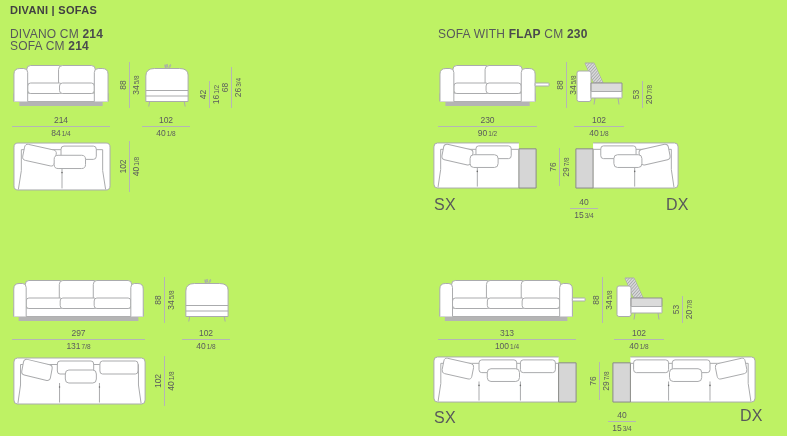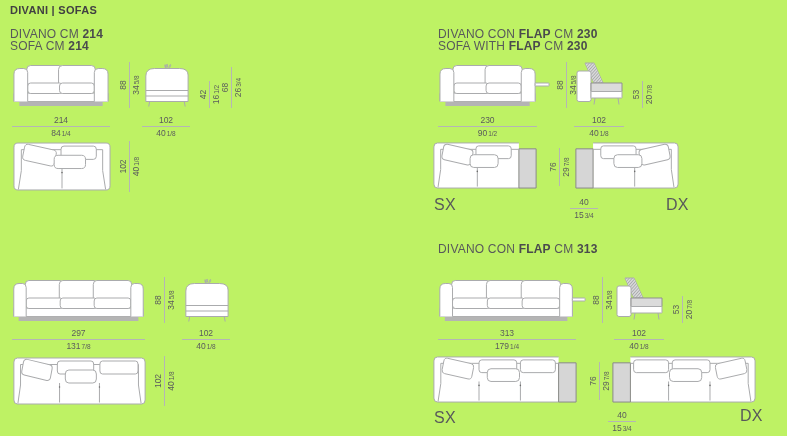--- a/index.html
+++ b/index.html
@@ -90,21 +90,20 @@
         <circle cx="100" cy="62" r="1.6" fill="#6d6d6d" stroke="none"></circle>
       </svg>
     </div>
   <div class="dim vdim" style="left:119px;top:192px;width:51px">
     <span class="dcm">102</span>
     <span class="drule"></span>
     <span class="din"><span>40</span><span class="frac">1/8</span></span>
   </div>
 
   <div class="sec-title" style="left:438px;top:28px">
-    <div><span>DIVANO CON </span><b>FLAP</b><span> CM </span><b>230</b></div>
     <div><span>SOFA WITH </span><b>FLAP</b><span> CM </span><b>230</b></div>
   </div>
   <div class="drw" style="left:438px;top:62px;width:112px;height:46px">
       <svg viewBox="0 0 226 92" preserveAspectRatio="none">
         <rect x="4" y="62" width="192" height="17" rx="1" fill="#fff" stroke="#aaabad" stroke-width="1"></rect>
         <rect x="15" y="79" width="170" height="9" fill="#b4b4b4" stroke="none"></rect>
         <rect x="30" y="7" width="75" height="44" rx="8" fill="#fff" stroke="#aaabad" stroke-width="1"></rect>
         <rect x="95" y="7" width="75" height="44" rx="8" fill="#fff" stroke="#aaabad" stroke-width="1"></rect>
         <rect x="32" y="42" width="71" height="21" rx="6" fill="#fff" stroke="#aaabad" stroke-width="1"></rect>
         <rect x="97" y="42" width="71" height="21" rx="6" fill="#fff" stroke="#aaabad" stroke-width="1"></rect>
@@ -247,21 +246,20 @@
         <circle cx="195" cy="62" r="1.6" fill="#6d6d6d" stroke="none"></circle>
       </svg>
     </div>
   <div class="dim vdim" style="left:154px;top:406px;width:50px">
     <span class="dcm">102</span>
     <span class="drule"></span>
     <span class="din"><span>40</span><span class="frac">1/8</span></span>
   </div>
 
   <div class="sec-title" style="left:438px;top:243px">
-    <div><span>DIVANO CON </span><b>FLAP</b><span> CM </span><b>313</b></div>
   </div>
   <div class="drw" style="left:438px;top:277px;width:148px;height:46px">
       <svg viewBox="0 0 326 92" preserveAspectRatio="none">
         <rect x="4" y="62" width="292" height="17" rx="1" fill="#fff" stroke="#aaabad" stroke-width="1"></rect>
         <rect x="15" y="79" width="270" height="9" fill="#b4b4b4" stroke="none"></rect>
         <rect x="30" y="7" width="86.66666666666667" height="44" rx="8" fill="#fff" stroke="#aaabad" stroke-width="1"></rect>
         <rect x="106.66666666666667" y="7" width="86.66666666666667" height="44" rx="8" fill="#fff" stroke="#aaabad" stroke-width="1"></rect>
         <rect x="183.33333333333334" y="7" width="86.66666666666667" height="44" rx="8" fill="#fff" stroke="#aaabad" stroke-width="1"></rect>
         <rect x="32" y="42" width="82.66666666666667" height="21" rx="6" fill="#fff" stroke="#aaabad" stroke-width="1"></rect>
         <rect x="108.66666666666667" y="42" width="82.66666666666667" height="21" rx="6" fill="#fff" stroke="#aaabad" stroke-width="1"></rect>
@@ -272,21 +270,21 @@
       </svg>
     </div>
   <div class="dim vdim" style="left:592px;top:323px;width:46px">
     <span class="dcm">88</span>
     <span class="drule"></span>
     <span class="din"><span>34</span><span class="frac">5/8</span></span>
   </div>
   <div class="dim" style="left:438px;top:329px;width:138px">
     <span class="dcm">313</span>
     <span class="drule"></span>
-    <span class="din"><span>179</span><span class="frac">1/4</span></span>
+    <span class="din"><span>100</span><span class="frac">1/4</span></span>
   </div>
   <div class="drw" style="left:614px;top:277px;width:50px;height:46px">
       <svg viewBox="0 0 100 92" preserveAspectRatio="none">
         <path d="M22,2 L40,2 L58,42 L40,42 Z" fill="#fff" stroke="#aaabad" stroke-width="1"></path>
         <line x1="25" y1="2" x2="43" y2="42" fill="none" stroke="#aaabad" stroke-width="1"></line>
         <line x1="28" y1="2" x2="46" y2="42" fill="none" stroke="#aaabad" stroke-width="1"></line>
         <line x1="31" y1="2" x2="49" y2="42" fill="none" stroke="#aaabad" stroke-width="1"></line>
         <line x1="34" y1="2" x2="52" y2="42" fill="none" stroke="#aaabad" stroke-width="1"></line>
         <line x1="37" y1="2" x2="55" y2="42" fill="none" stroke="#aaabad" stroke-width="1"></line>
         <rect x="6" y="18" width="28" height="61" rx="4" fill="#fff" stroke="#aaabad" stroke-width="1"></rect>

